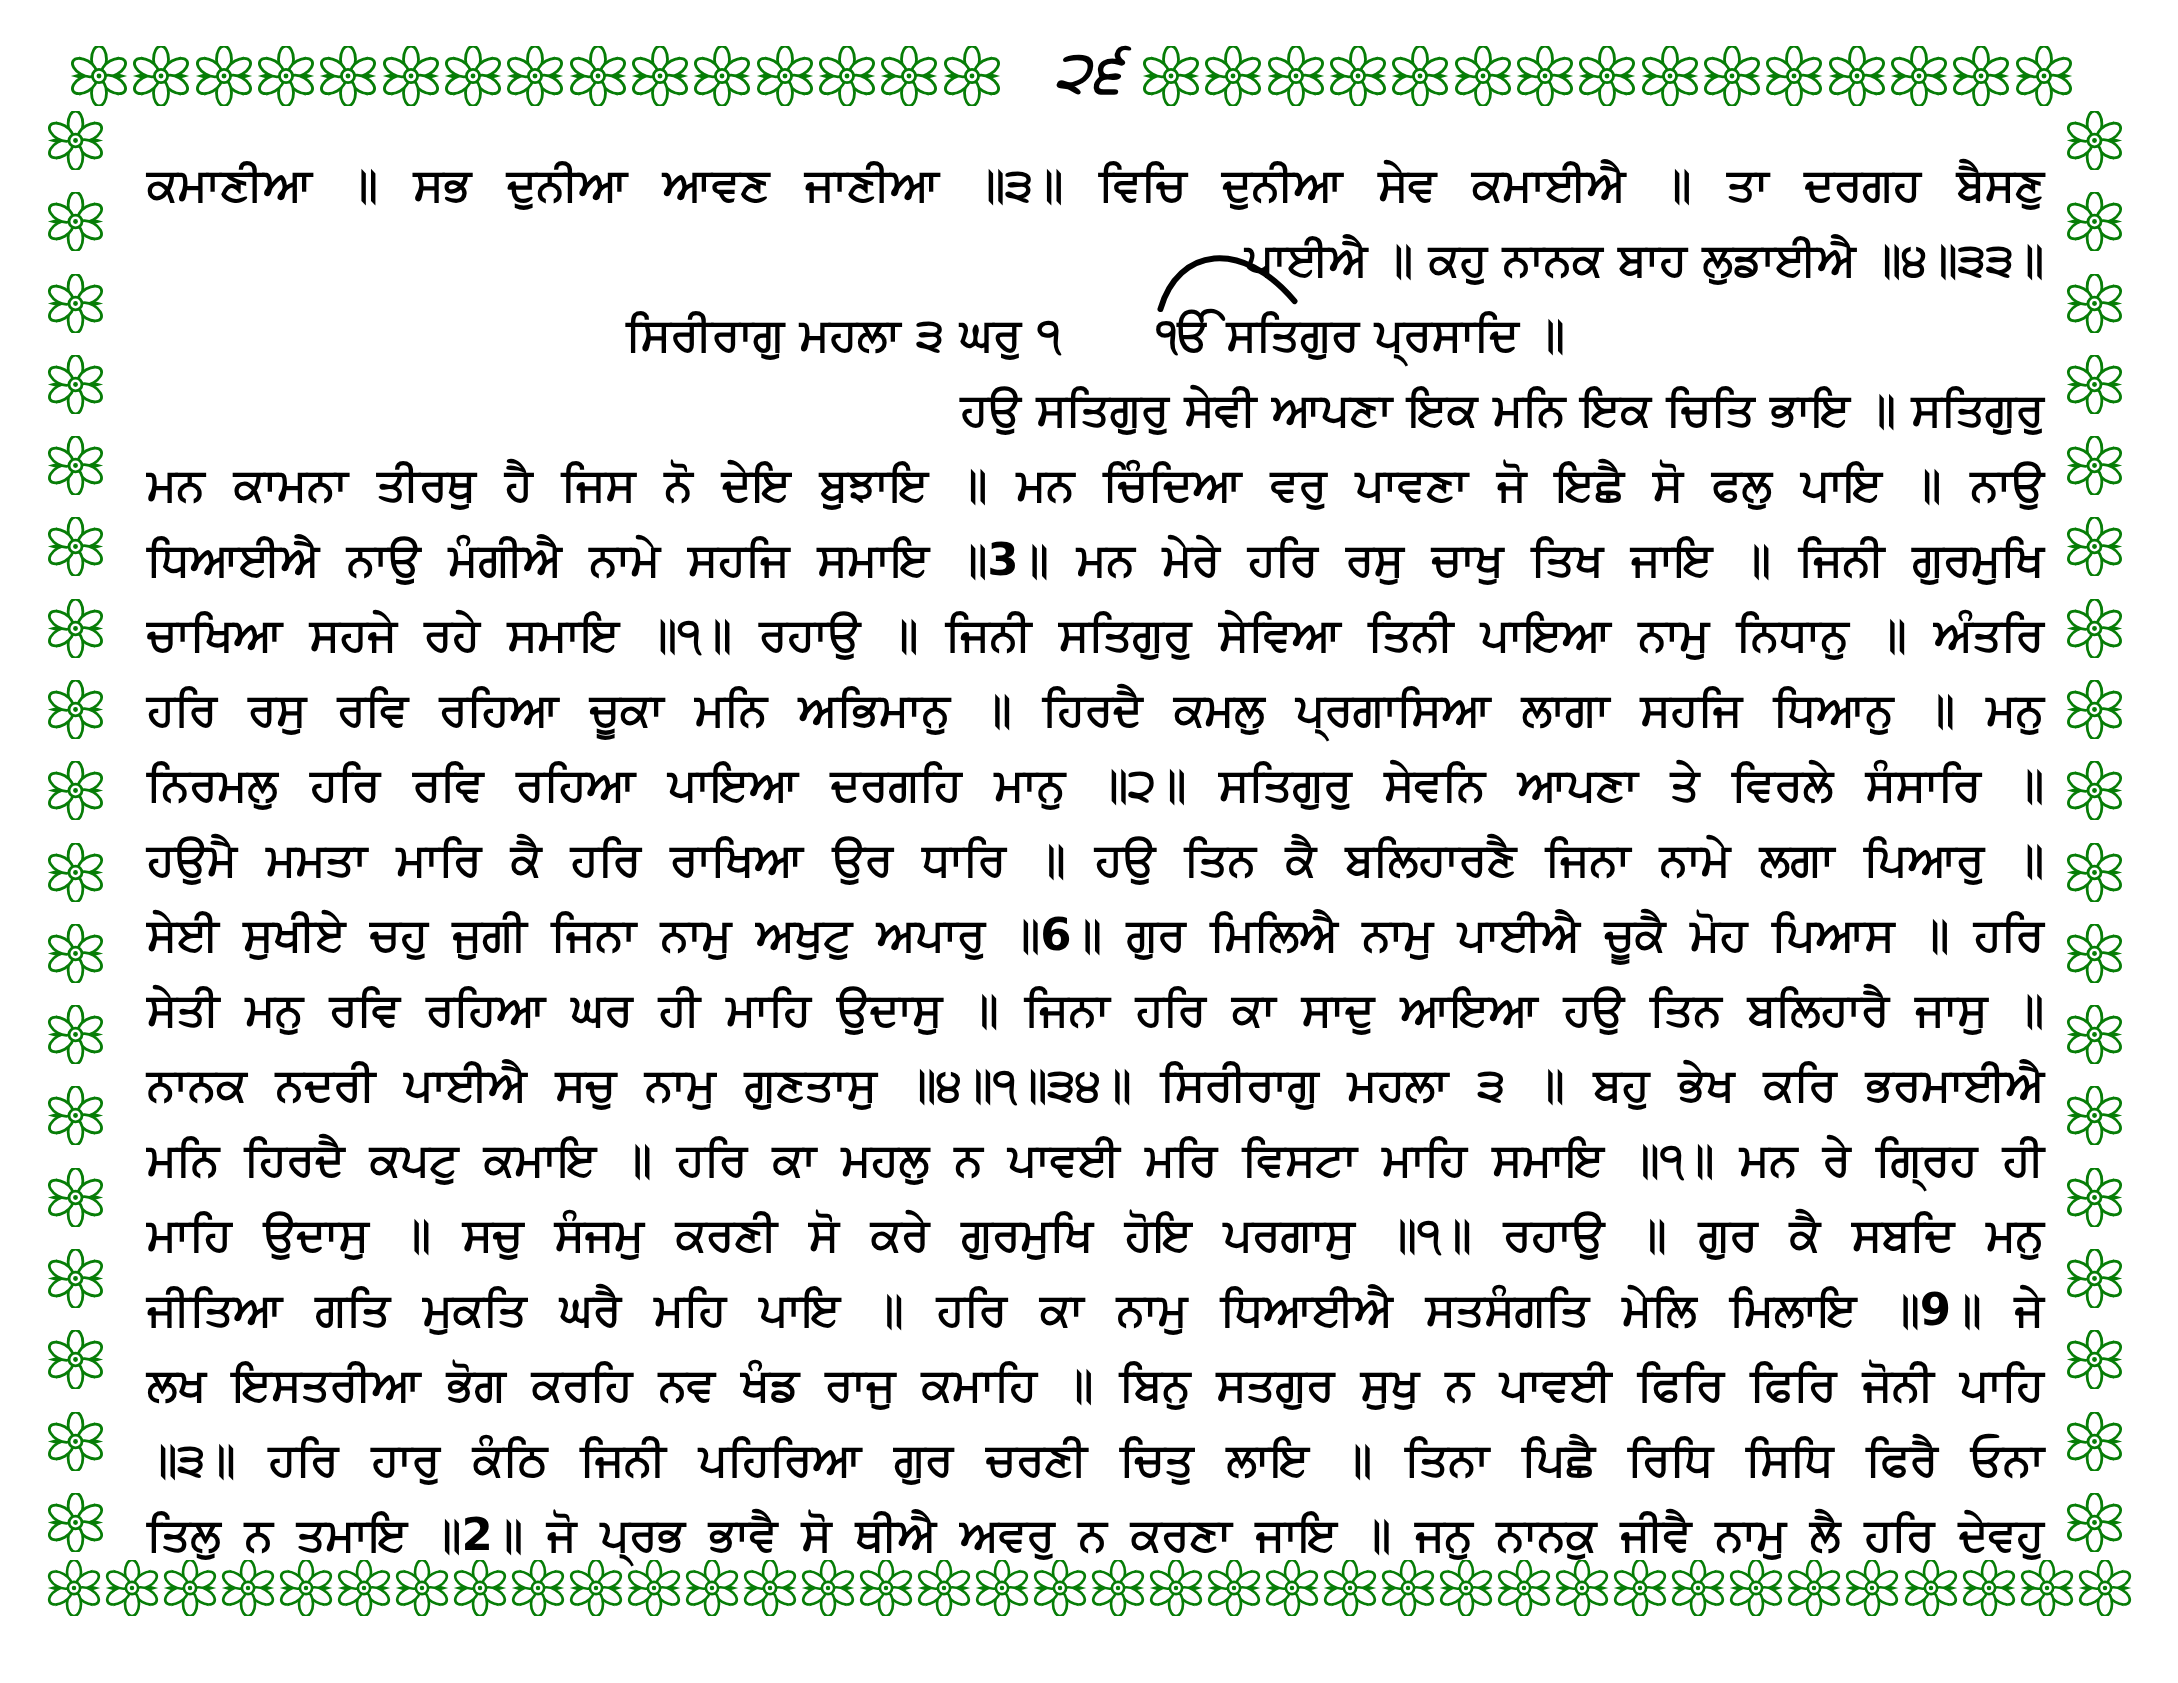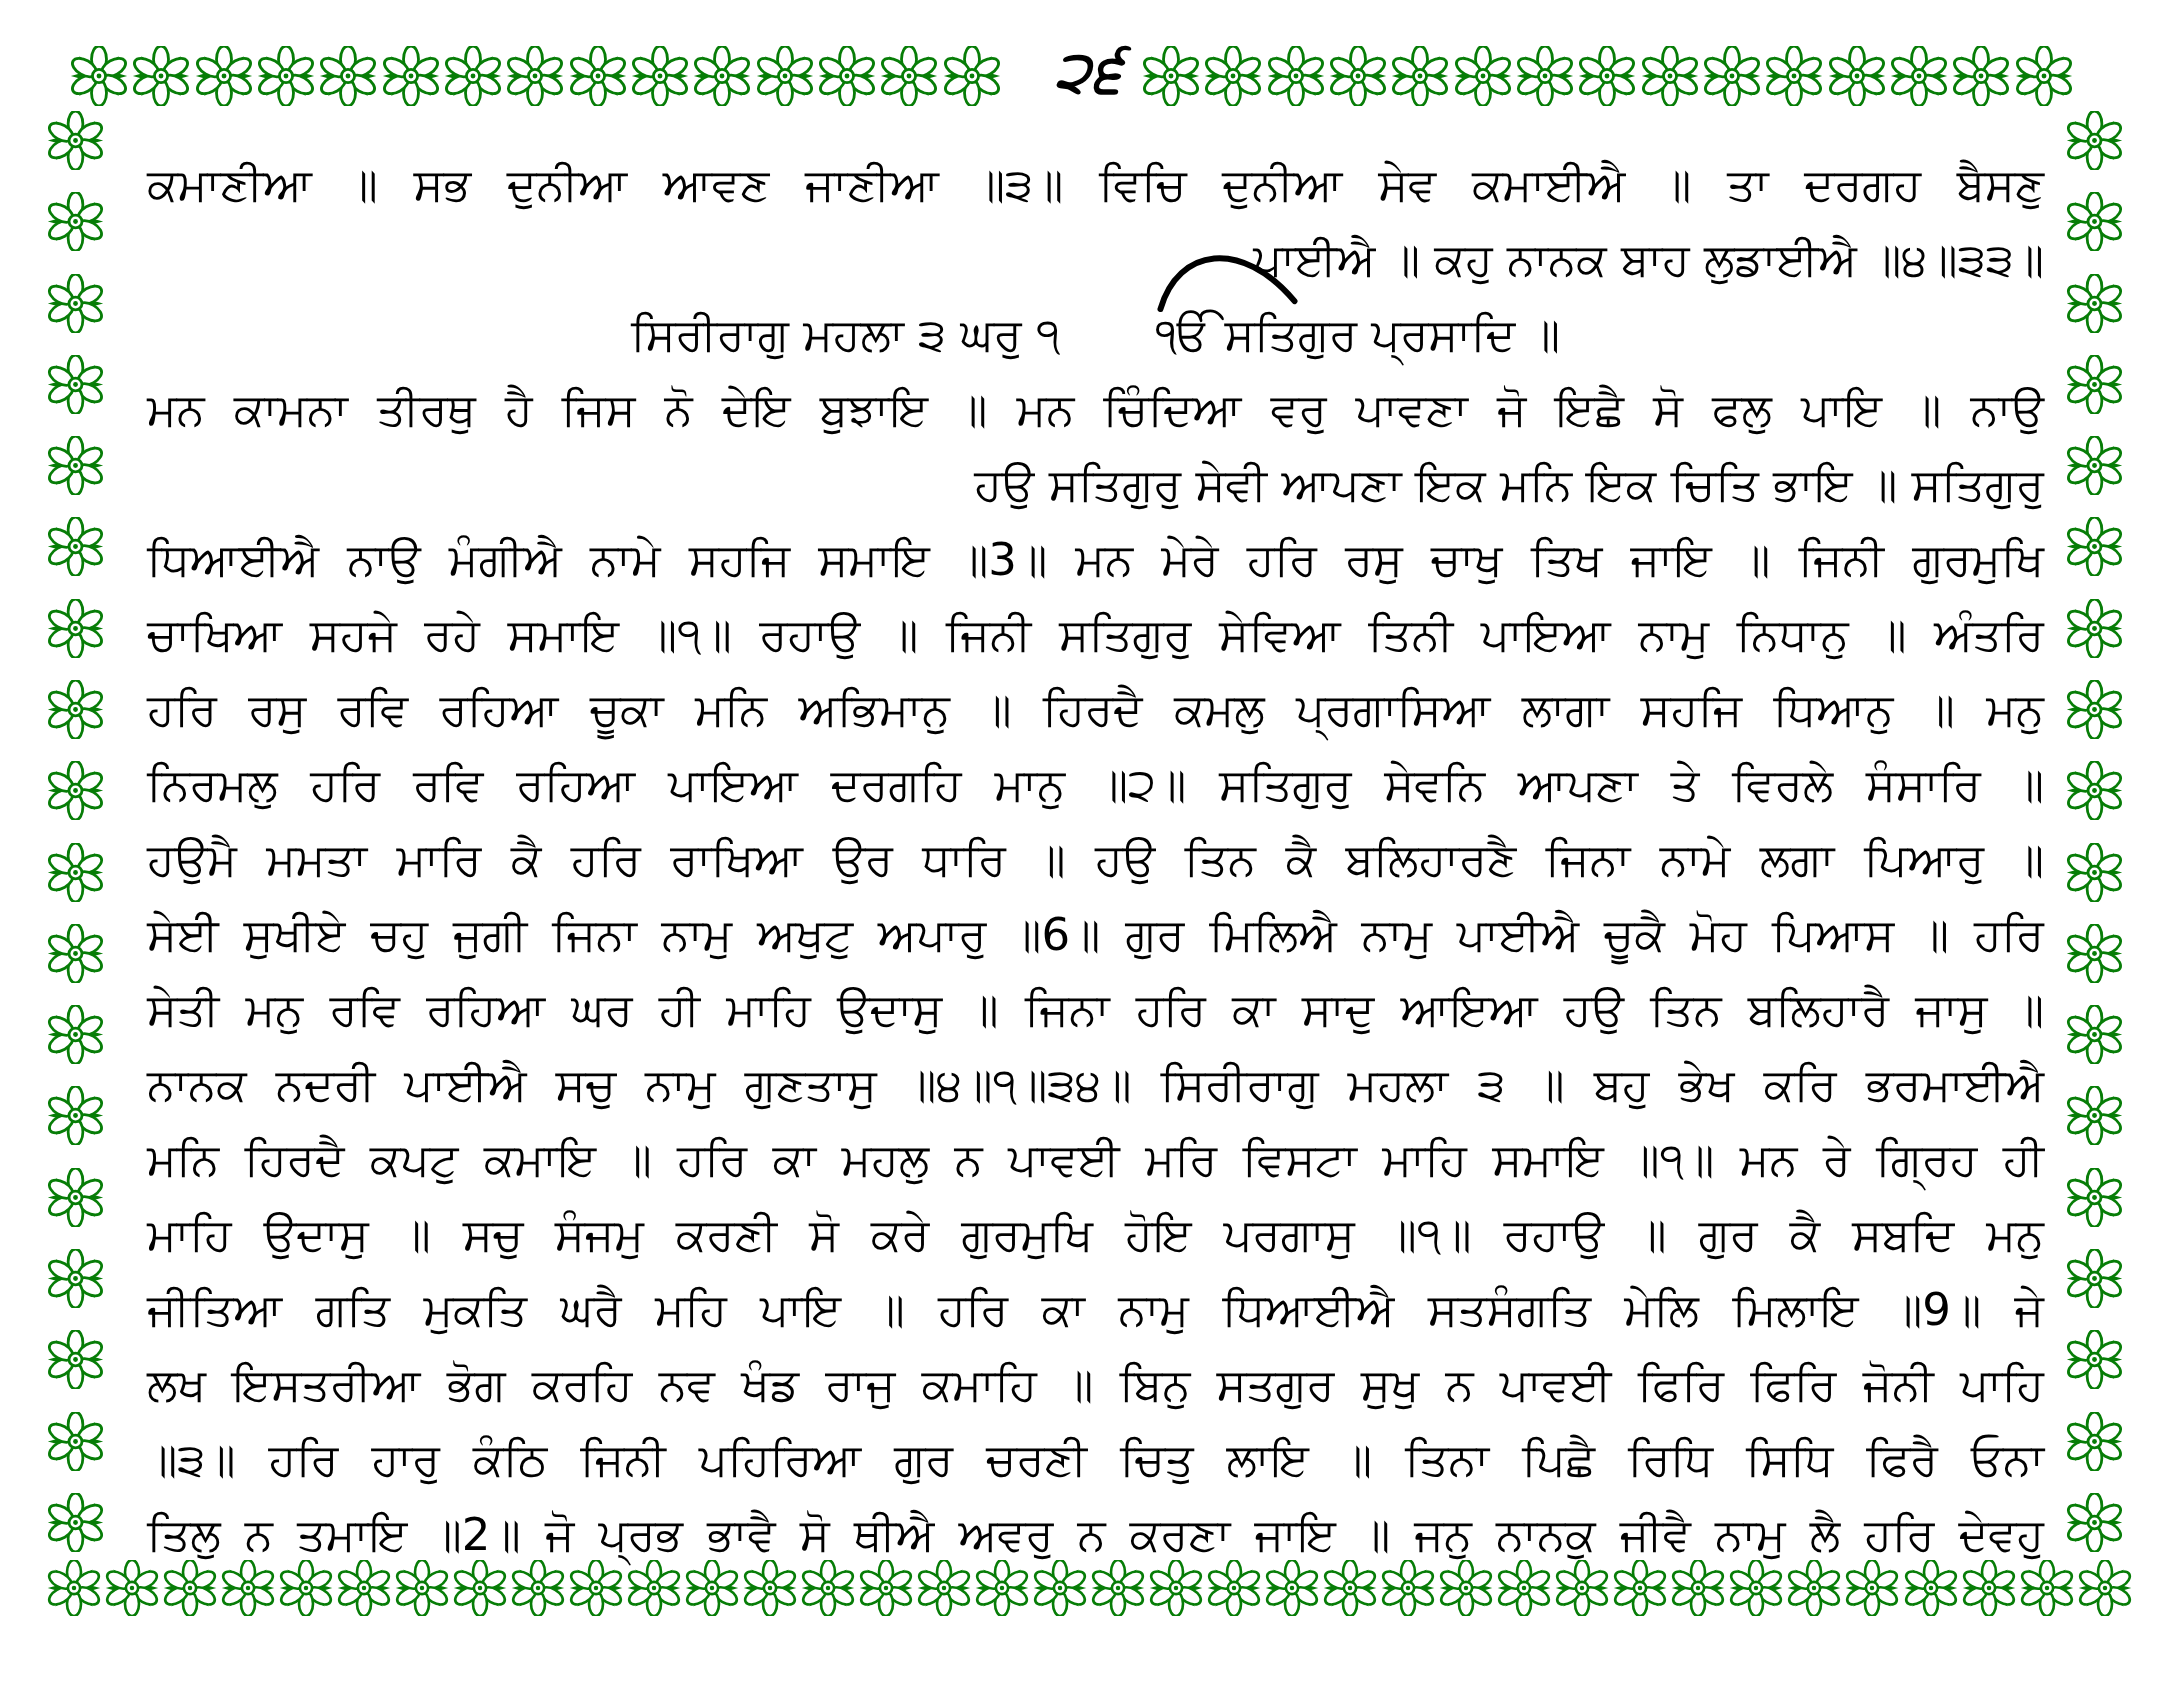--- a/index.html
+++ b/index.html
@@ -19,21 +19,21 @@
   .b-top-left svg.flower,.b-top-right svg.flower { width:60px; height:60px; }
   .b-left svg.flower,.b-right svg.flower { width:59px; height:59px; }
   .b-bottom svg.flower { width:56px; height:56px; }
 
   
   .page-number { position:absolute; left:0; right:0; top:38px; text-align:center;
                  font-size:57px; font-weight:bold; letter-spacing:2px;font-style:italic; }
 
   
   .text-block { position:absolute; left:147px; top:147px; width:1897px; }
-  .line { display:block; height:75px; line-height:75px; font-size:45px; font-weight:normal;
+  .line { display:block; height:75px; line-height:75px; font-size:45px; font-weight:bold;
           white-space:nowrap; }
   .line.justify { text-align:justify; text-align-last:justify; white-space:normal; }
   .line.left   { text-align:right; }
   .line.center { text-align:center; white-space:normal; }
   .line.right  { text-align:right; }
 
   .heading-right-wrap { position:relative; display:inline-block; margin-left:95px; }
   .ik-arc { position:absolute; left:-4px; top:-55px; width:149px; height:71px; pointer-events:none; }
   .ik-arc path { stroke:var(--ink); stroke-width:6; fill:none; stroke-linecap:round; }
 
@@ -378,22 +378,22 @@
   </div>
 
 <div class="text-block">
   <div class="line justify">ਕਮਾਣੀਆ ॥ ਸਭ ਦੁਨੀਆ ਆਵਣ ਜਾਣੀਆ ॥੩॥ ਵਿਚਿ ਦੁਨੀਆ ਸੇਵ ਕਮਾਈਐ ॥ ਤਾ ਦਰਗਹ ਬੈਸਣੁ</div>
   <div class="line left">ਪਾਈਐ ॥ ਕਹੁ ਨਾਨਕ ਬਾਹ ਲੁਡਾਈਐ ॥੪॥੩੩॥</div>
   <div class="line center">
     <span>ਸਿਰੀਰਾਗੁ ਮਹਲਾ ੩ ਘਰੁ ੧</span><span class="heading-right-wrap"><svg class="ik-arc" viewBox="0 0 150 72">
           <path d="M8 68 C 26 6, 90 -4, 144 60"></path>
         </svg><span>ੴ ਸਤਿਗੁਰ ਪ੍ਰਸਾਦਿ ॥</span></span>
   </div>
+  <div class="line right">ਹਉ ਸਤਿਗੁਰੁ ਸੇਵੀ ਆਪਣਾ ਇਕ ਮਨਿ ਇਕ ਚਿਤਿ ਭਾਇ ॥ ਸਤਿਗੁਰੁ</div>
   <div class="line justify">ਮਨ ਕਾਮਨਾ ਤੀਰਥੁ ਹੈ ਜਿਸ ਨੋ ਦੇਇ ਬੁਝਾਇ ॥ ਮਨ ਚਿੰਦਿਆ ਵਰੁ ਪਾਵਣਾ ਜੋ ਇਛੈ ਸੋ ਫਲੁ ਪਾਇ ॥ ਨਾਉ</div>
-  <div class="line right">ਹਉ ਸਤਿਗੁਰੁ ਸੇਵੀ ਆਪਣਾ ਇਕ ਮਨਿ ਇਕ ਚਿਤਿ ਭਾਇ ॥ ਸਤਿਗੁਰੁ</div>
   <div class="line justify">ਧਿਆਈਐ ਨਾਉ ਮੰਗੀਐ ਨਾਮੇ ਸਹਜਿ ਸਮਾਇ ॥3॥ ਮਨ ਮੇਰੇ ਹਰਿ ਰਸੁ ਚਾਖੁ ਤਿਖ ਜਾਇ ॥ ਜਿਨੀ ਗੁਰਮੁਖਿ</div>
   <div class="line justify">ਚਾਖਿਆ ਸਹਜੇ ਰਹੇ ਸਮਾਇ ॥੧॥ ਰਹਾਉ ॥ ਜਿਨੀ ਸਤਿਗੁਰੁ ਸੇਵਿਆ ਤਿਨੀ ਪਾਇਆ ਨਾਮੁ ਨਿਧਾਨੁ ॥ ਅੰਤਰਿ</div>
   <div class="line justify">ਹਰਿ ਰਸੁ ਰਵਿ ਰਹਿਆ ਚੂਕਾ ਮਨਿ ਅਭਿਮਾਨੁ ॥ ਹਿਰਦੈ ਕਮਲੁ ਪ੍ਰਗਾਸਿਆ ਲਾਗਾ ਸਹਜਿ ਧਿਆਨੁ ॥ ਮਨੁ</div>
   <div class="line justify">ਨਿਰਮਲੁ ਹਰਿ ਰਵਿ ਰਹਿਆ ਪਾਇਆ ਦਰਗਹਿ ਮਾਨੁ ॥੨॥ ਸਤਿਗੁਰੁ ਸੇਵਨਿ ਆਪਣਾ ਤੇ ਵਿਰਲੇ ਸੰਸਾਰਿ ॥</div>
   <div class="line justify">ਹਉਮੈ ਮਮਤਾ ਮਾਰਿ ਕੈ ਹਰਿ ਰਾਖਿਆ ਉਰ ਧਾਰਿ ॥ ਹਉ ਤਿਨ ਕੈ ਬਲਿਹਾਰਣੈ ਜਿਨਾ ਨਾਮੇ ਲਗਾ ਪਿਆਰੁ ॥</div>
   <div class="line justify">ਸੇਈ ਸੁਖੀਏ ਚਹੁ ਜੁਗੀ ਜਿਨਾ ਨਾਮੁ ਅਖੁਟੁ ਅਪਾਰੁ ॥6॥ ਗੁਰ ਮਿਲਿਐ ਨਾਮੁ ਪਾਈਐ ਚੂਕੈ ਮੋਹ ਪਿਆਸ ॥ ਹਰਿ</div>
   <div class="line justify">ਸੇਤੀ ਮਨੁ ਰਵਿ ਰਹਿਆ ਘਰ ਹੀ ਮਾਹਿ ਉਦਾਸੁ ॥ ਜਿਨਾ ਹਰਿ ਕਾ ਸਾਦੁ ਆਇਆ ਹਉ ਤਿਨ ਬਲਿਹਾਰੈ ਜਾਸੁ ॥</div>
   <div class="line justify">ਨਾਨਕ ਨਦਰੀ ਪਾਈਐ ਸਚੁ ਨਾਮੁ ਗੁਣਤਾਸੁ ॥੪॥੧॥੩੪॥ ਸਿਰੀਰਾਗੁ ਮਹਲਾ ੩ ॥ ਬਹੁ ਭੇਖ ਕਰਿ ਭਰਮਾਈਐ</div>
   <div class="line justify">ਮਨਿ ਹਿਰਦੈ ਕਪਟੁ ਕਮਾਇ ॥ ਹਰਿ ਕਾ ਮਹਲੁ ਨ ਪਾਵਈ ਮਰਿ ਵਿਸਟਾ ਮਾਹਿ ਸਮਾਇ ॥੧॥ ਮਨ ਰੇ ਗ੍ਰਿਹ ਹੀ</div>
   <div class="line justify">ਮਾਹਿ ਉਦਾਸੁ ॥ ਸਚੁ ਸੰਜਮੁ ਕਰਣੀ ਸੋ ਕਰੇ ਗੁਰਮੁਖਿ ਹੋਇ ਪਰਗਾਸੁ ॥੧॥ ਰਹਾਉ ॥ ਗੁਰ ਕੈ ਸਬਦਿ ਮਨੁ</div>

